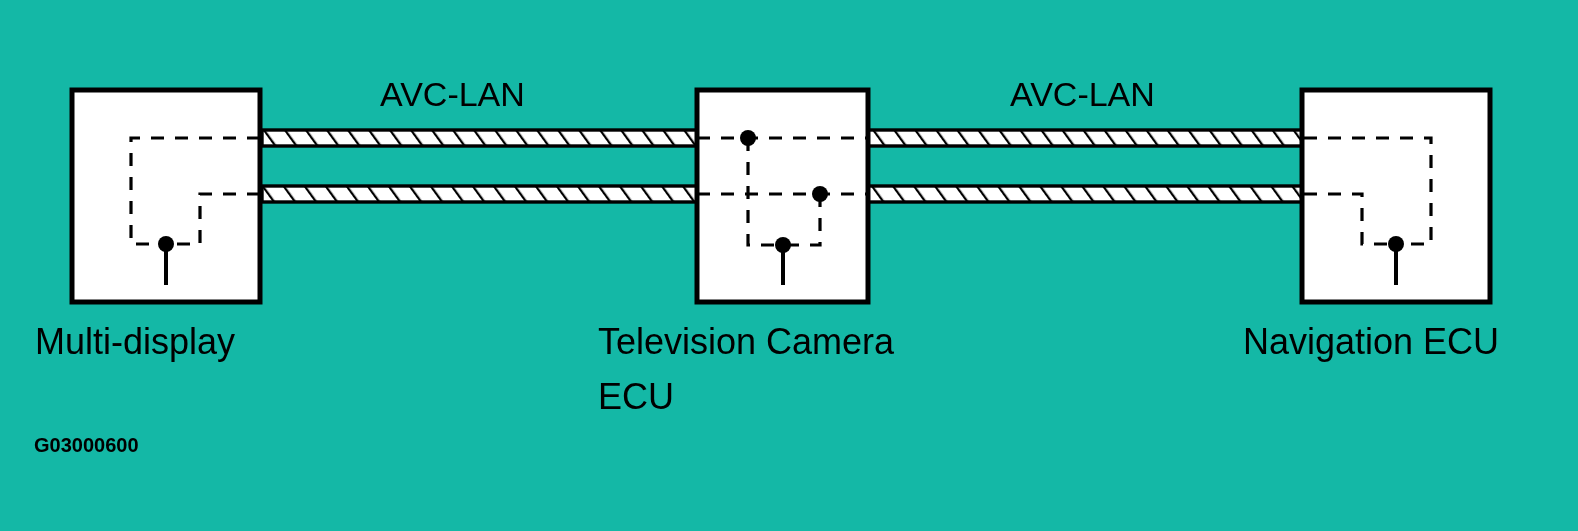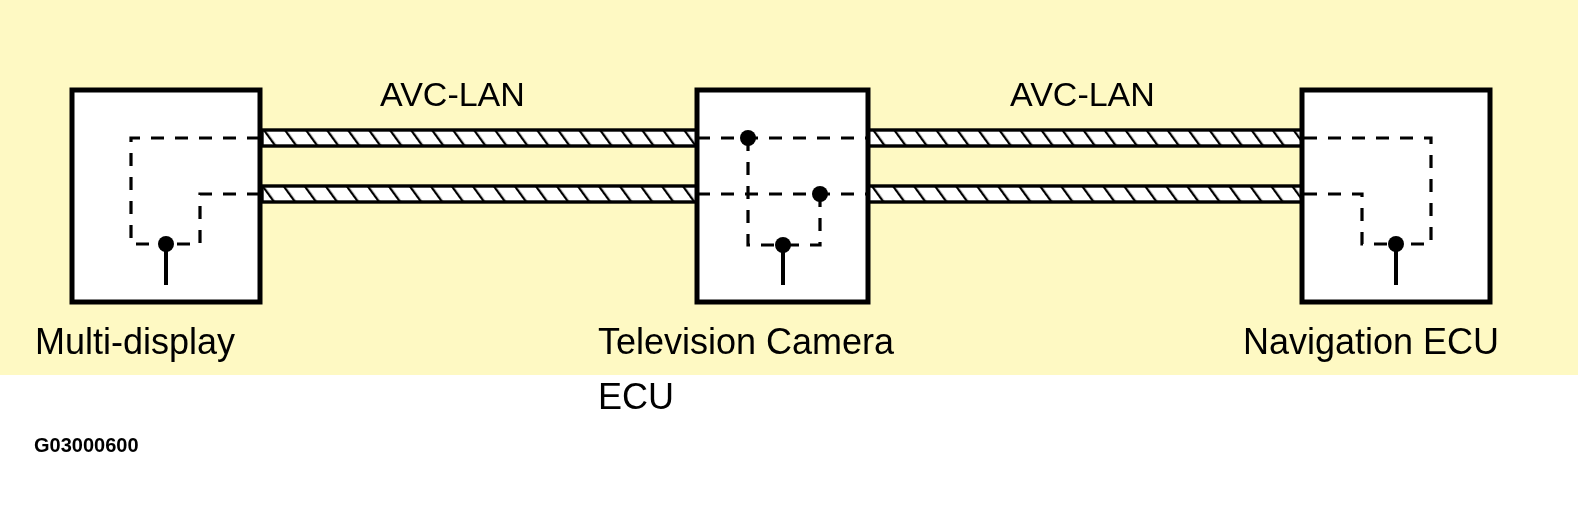--- a/index.html
+++ b/index.html
@@ -9,22 +9,22 @@
   }
   body {
     width: 1578px;
     height: 531px;
     font-family: "Liberation Sans", sans-serif;
     overflow: hidden;
   }
   #diagram-root {
     position: relative;
     width: 1578px;
-    height: 375px;
-    background: #fef9c3;
+    height: 531px;
+    background: #14b8a6;
     text-align: center;
   }
   svg#wiring-svg {
     display: block;
     width: 1578px;
     height: 531px;
   }
   .box-outline {
     fill: #ffffff;
     stroke: #000000;

